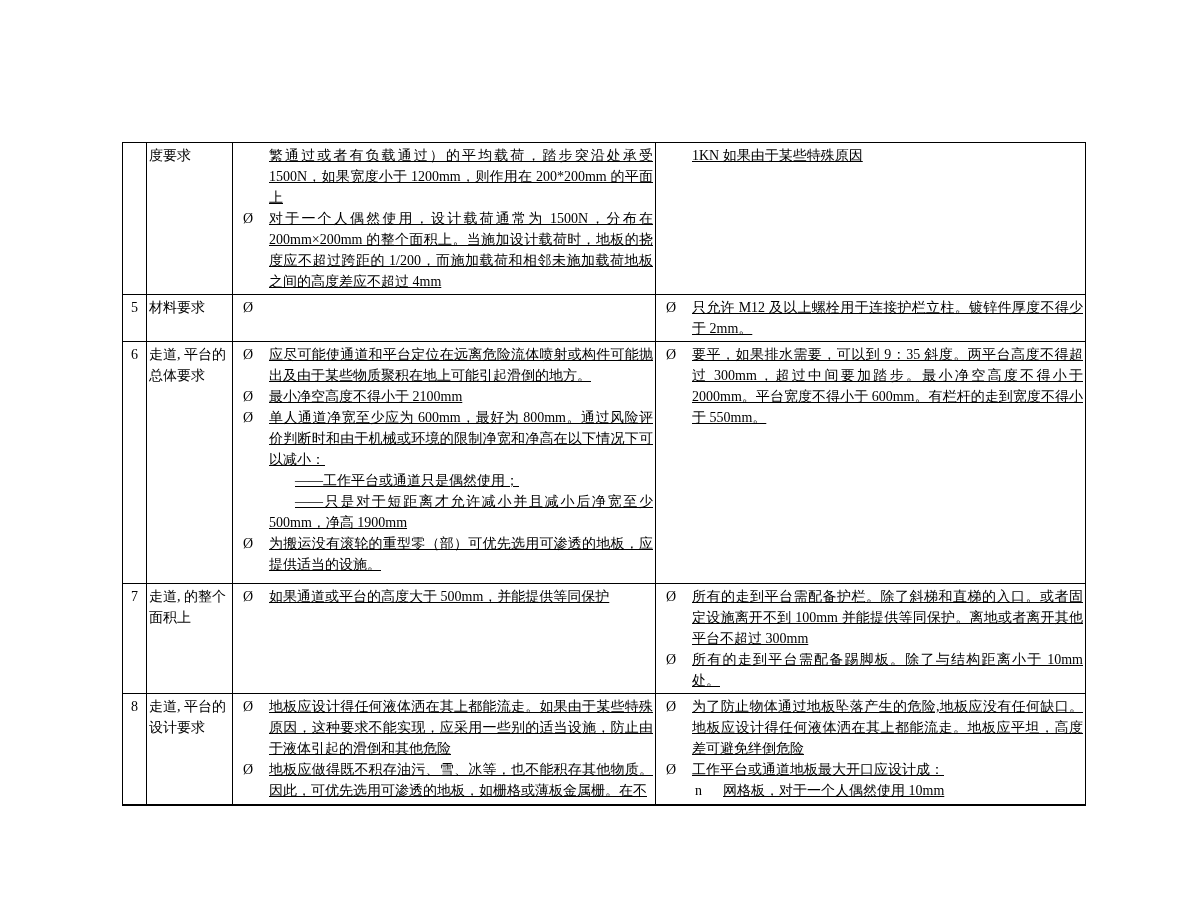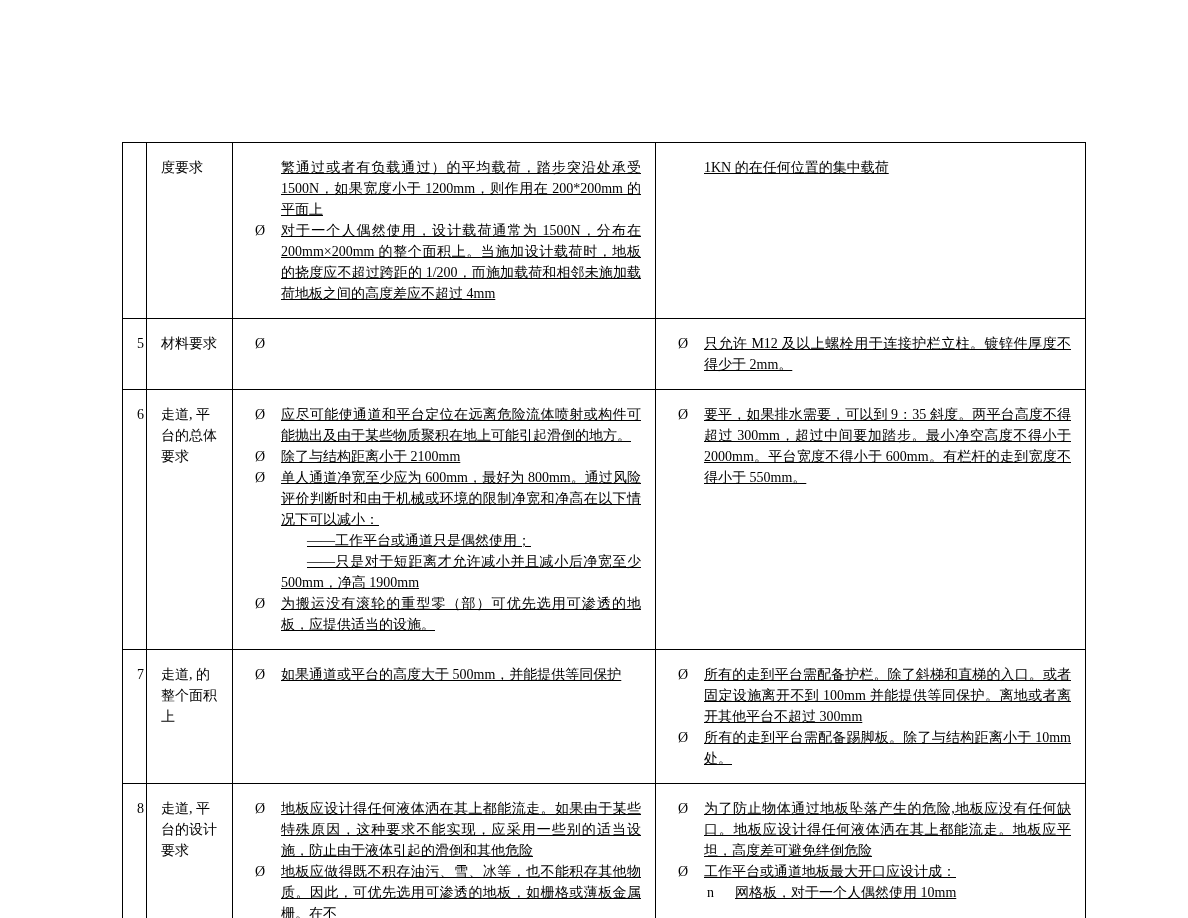--- a/index.html
+++ b/index.html
@@ -17,21 +17,21 @@
     left: 122px; top: 142px;
     width: 963px;
     border-collapse: collapse;
     table-layout: fixed;
   }
   table.doc td {
     border: 1px solid #000000;
     vertical-align: top;
     font-size: 14px;
     line-height: 21px;
-    padding: 14px;
+    padding: 2px;
     overflow: hidden;
   }
   tr.last-row td { border-bottom-width: 2px; }
   td.num  { text-align: center; padding-top: 3px; }
   td.cat  { padding: 3px 11px 0 6px; }
   td.body { padding: 3px 12px 2px 0; text-align: justify; text-decoration: underline; }
   p.para {
     margin: 0;
     position: relative;
     padding-left: 34px;
@@ -58,41 +58,41 @@
 
   <tbody>
       <tr style="height:135px">
     <td class="num"></td>
     <td class="cat">度要求</td>
     <td class="body">
       <p class="para"><span class="txt">繁通过或者有负载通过）的平均载荷，踏步突沿处承受 1500N，如果宽度小于 1200mm，则作用在 200*200mm 的平面上</span></p>
       <p class="para"><span class="blt">Ø</span><span class="txt">对于一个人偶然使用，设计载荷通常为 1500N，分布在 200mm×200mm 的整个面积上。当施加设计载荷时，地板的挠度应不超过跨距的 1/200，而施加载荷和相邻未施加载荷地板之间的高度差应不超过 4mm</span></p>
     </td>
     <td class="body">
-      <p class="para"><span class="txt">1KN 的在任何位置的集中载荷</span></p>
+      <p class="para"><span class="txt">1KN 如果由于某些特殊原因</span></p>
     </td>
   </tr>
 
   <tr style="height:43px">
     <td class="num">5</td>
     <td class="cat">材料要求</td>
     <td class="body">
       <p class="para"><span class="blt">Ø</span><span class="txt"></span></p>
     </td>
     <td class="body">
       <p class="para"><span class="blt">Ø</span><span class="txt">只允许 M12 及以上螺栓用于连接护栏立柱。镀锌件厚度不得少于 2mm。</span></p>
     </td>
   </tr>
 
   <tr style="height:242px">
     <td class="num">6</td>
     <td class="cat">走道, 平台的总体要求</td>
     <td class="body">
       <p class="para"><span class="blt">Ø</span><span class="txt">应尽可能使通道和平台定位在远离危险流体喷射或构件可能抛出及由于某些物质聚积在地上可能引起滑倒的地方。</span></p>
-      <p class="para"><span class="blt">Ø</span><span class="txt">除了与结构距离小于 2100mm</span></p>
+      <p class="para"><span class="blt">Ø</span><span class="txt">最小净空高度不得小于 2100mm</span></p>
       <p class="para"><span class="blt">Ø</span><span class="txt">单人通道净宽至少应为 600mm，最好为 800mm。通过风险评价判断时和由于机械或环境的限制净宽和净高在以下情况下可以减小：</span></p>
       <p class="para dash"><span class="txt">——工作平台或通道只是偶然使用；</span></p>
       <p class="para dash"><span class="txt">——只是对于短距离才允许减小并且减小后净宽至少 500mm，净高 1900mm</span></p>
       <p class="para"><span class="blt">Ø</span><span class="txt">为搬运没有滚轮的重型零（部）可优先选用可渗透的地板，应提供适当的设施。</span></p>
     </td>
     <td class="body">
       <p class="para"><span class="blt">Ø</span><span class="txt">要平，如果排水需要，可以到 9：35 斜度。两平台高度不得超过 300mm，超过中间要加踏步。最小净空高度不得小于 2000mm。平台宽度不得小于 600mm。有栏杆的走到宽度不得小于 550mm。</span></p>
     </td>
   </tr>
 

